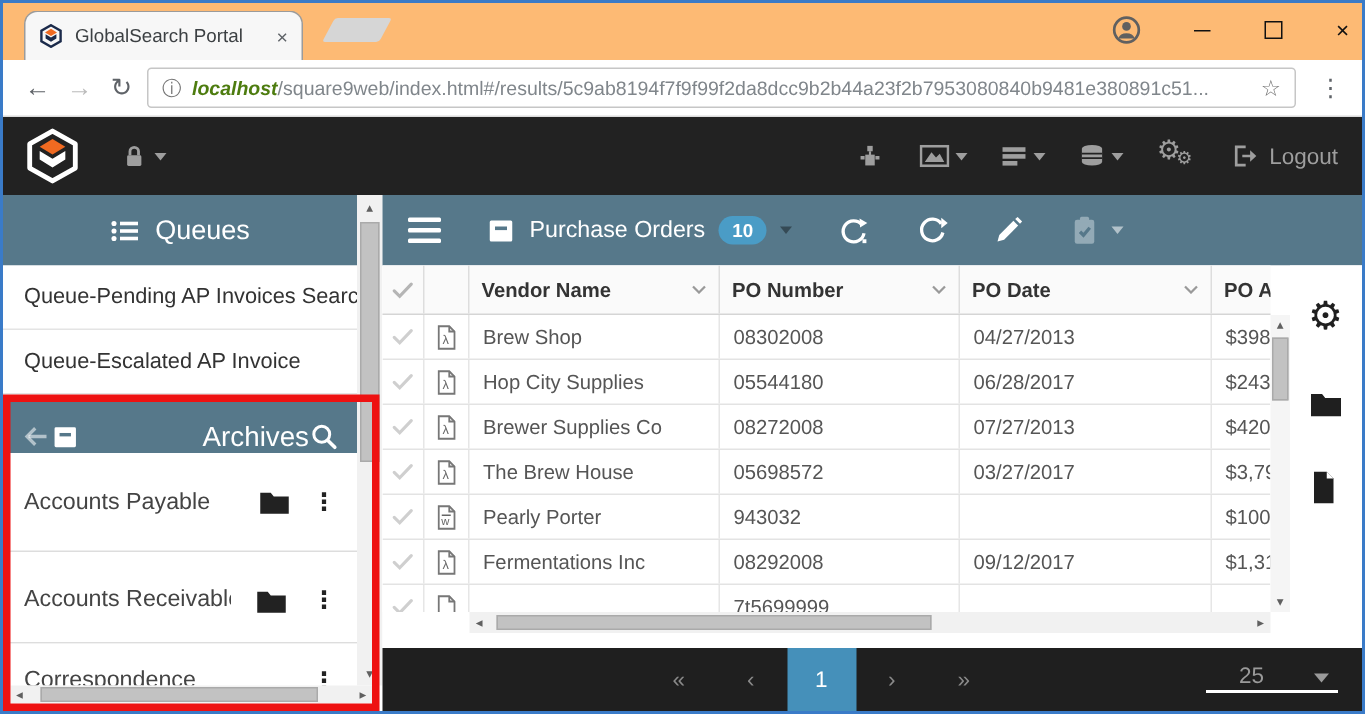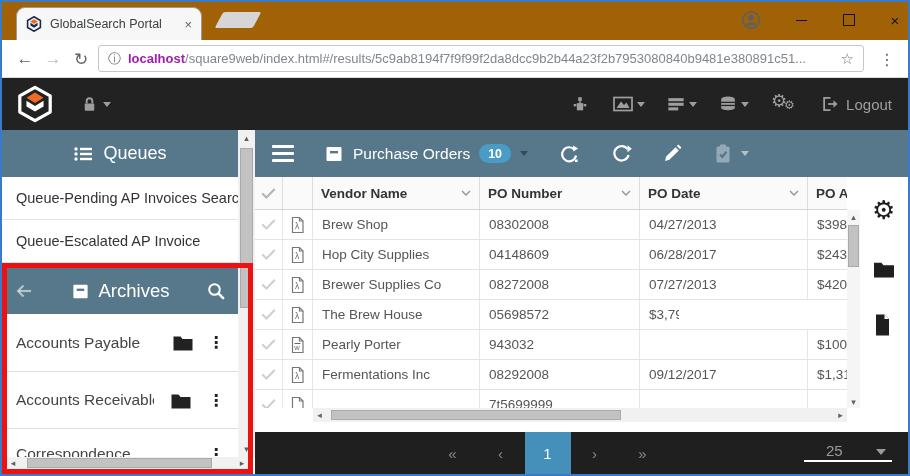--- a/index.html
+++ b/index.html
@@ -1,57 +1,57 @@
 <!DOCTYPE html>
 <html><head>
 <meta charset="utf-8">
 <style>
   html,body{margin:0;padding:0;background:#e9e9e9;}
   .window{position:relative;width:910px;height:476px;box-sizing:border-box;border:2px solid #3a7bc8;
     background:#fff;font-family:"Liberation Sans","DejaVu Sans",sans-serif;overflow:hidden;}
   .abs{position:absolute;}
   
-  .titlebar{left:0;top:0;width:906px;height:38px;background:#a16207;}
+  .titlebar{left:0;top:0;width:906px;height:38px;background:#fdba74;}
   .tab{left:14px;top:5px;width:186px;height:33px;background:#f7f7f7;border:1px solid #9b9b9b;border-bottom:none;
     border-radius:9px 9px 0 0;display:flex;align-items:center;gap:8px;padding:0 9px;box-sizing:border-box;}
   .tab-title{flex:1;font-size:12.5px;color:#3c4043;white-space:nowrap;overflow:hidden;}
   .tab-close{font-size:13px;color:#5f6368;line-height:1;}
   .newtab{left:217px;top:10px;width:38px;height:16px;background:#d6d6d6;transform:skewX(-28deg);border-radius:2px;}
   .winbtn{top:0;height:36px;width:34px;display:flex;align-items:center;justify-content:center;color:#111;}
   .minbar{width:11px;height:0;border-bottom:1.6px solid #111;}
   .maxbox{width:10px;height:10px;border:1.4px solid #111;}
   .closex{font-size:15px;}
   
   .chromebar{left:0;top:38px;width:906px;height:38px;background:#fff;border-bottom:1px solid #dcdcdc;box-sizing:border-box;}
   .navglyph{top:7px;width:26px;height:24px;display:flex;align-items:center;justify-content:center;font-size:17px;color:#5f6368;}
   .omnibox{left:96px;top:5px;width:766px;height:27px;border:1px solid #c6c6c6;border-radius:3px;background:#fff;
     display:flex;align-items:center;gap:7px;padding:0 9px;box-sizing:border-box;}
   .urltext{flex:1;font-size:13px;color:#80868b;white-space:nowrap;overflow:hidden;}
-  .urlhost{color:#a21caf;}
+  .urlhost{color:#4d7c0f;font-style:italic;}
   
   .navbar{left:0;top:76px;width:906px;height:52px;background:#222;display:flex;align-items:center;}
   .nav-ico{color:#9e9e9e;display:flex;align-items:center;gap:4px;}
   .caret{width:0;height:0;border-left:4px solid transparent;border-right:4px solid transparent;border-top:5px solid #9e9e9e;}
   .logout{display:flex;align-items:center;gap:7px;color:#9e9e9e;font-size:15px;}
   
   .teal{background:#56788a;}
   .sb-header{left:0;top:128px;width:236px;height:47px;display:flex;align-items:center;justify-content:center;gap:10px;
     color:#fff;font-size:18px;}
   .main-toolbar{left:253px;top:128px;width:653px;height:47px;display:flex;align-items:center;gap:30px;
     padding-left:17px;box-sizing:border-box;color:#fff;}
   .hamburger span{display:block;width:22px;height:3px;background:#fff;border-radius:1px;margin:4px 0;}
   .tb-group{display:flex;align-items:center;gap:9px;font-size:15.5px;}
   .badge{background:#4a9cc6;color:#fff;font-size:12.5px;font-weight:bold;padding:2.5px 9px;border-radius:10px;}
   .caret-dk{width:0;height:0;border-left:4.5px solid transparent;border-right:4.5px solid transparent;border-top:5.5px solid rgba(0,0,0,.38);}
   .caret-lt{width:0;height:0;border-left:4.5px solid transparent;border-right:4.5px solid transparent;border-top:5.5px solid rgba(255,255,255,.55);}
   
   .queue-item{left:0;width:236px;height:43px;background:#fff;border-bottom:1px solid #e4e4e4;display:flex;
     align-items:center;padding:0 14px;box-sizing:border-box;font-size:14.5px;color:#333;white-space:nowrap;overflow:hidden;}
   .arch-header{left:0;top:266px;width:236px;height:46px;display:flex;align-items:center;padding:0 12px;box-sizing:border-box;color:#fff;}
-  .arch-title{display:flex;align-items:center;gap:9px;font-size:18.5px;flex:1;justify-content:center;}
+  .arch-title{display:flex;align-items:center;gap:9px;font-size:18.5px;flex:1;justify-content:space-between;}
   .arch-item{left:0;width:236px;background:#fff;border-bottom:1px solid #ddd;display:flex;align-items:center;
     padding:0 14px;box-sizing:border-box;font-size:15.5px;color:#444;gap:16px;}
   .arch-label{flex:1;white-space:nowrap;overflow:hidden;}
   .kebab{font-size:16px;font-weight:bold;color:#222;letter-spacing:0;}
   .redbox{left:0;top:261px;width:251px;height:211px;border:5px solid #ee1111;box-sizing:border-box;z-index:60;pointer-events:none;}
   
   .sbar{background:#f1f1f1;}
   .sb-arrow{color:#606060;font-size:9px;display:flex;align-items:center;justify-content:center;}
   .thumb{background:#c2c2c2;border:1px solid #aaa;box-sizing:border-box;}
   
@@ -217,21 +217,21 @@
         <rect x="6" y="7" width="8" height="2.4" fill="#56788a"></rect>
       </svg>
       <span>Archives</span>
     </span>
     <svg width="20" height="20" viewBox="0 0 20 20">
       <circle cx="8.5" cy="8.5" r="5.3" fill="none" stroke="#fff" stroke-width="2"></circle>
       <line x1="12.6" y1="12.6" x2="17.2" y2="17.2" stroke="#fff" stroke-width="2.4" stroke-linecap="round"></line>
     </svg>
   </div>
 
-  <div class="abs arch-item" style="top:312px;height:58px;gap:14px;">
+  <div class="abs arch-item" style="top:300px;height:66px;gap:14px;">
     <span class="arch-label">Accounts Payable</span>
     <svg width="22" height="19" viewBox="0 0 22 19">
       <path d="M1.5 3.5 h7 l2 2.5 h10 v11.5 h-19 z" fill="#222"></path>
     </svg>
     <span class="kebab">⋮</span>
   </div>
   <div class="abs arch-item" style="top:370px;height:57px;">
     <span class="arch-label">Accounts Receivable</span>
     <svg width="22" height="19" viewBox="0 0 22 19">
       <path d="M1.5 3.5 h7 l2 2.5 h10 v11.5 h-19 z" fill="#222"></path>
@@ -357,21 +357,21 @@
           </svg>
         </div>
       <div class="tcell c-icon">
           <svg width="15" height="18" viewBox="0 0 15 18">
             <path d="M2.5 1.5 h7 l3.5 3.5 v11.5 h-10.5 z" fill="#fff" stroke="#777" stroke-width="1.2"></path>
             <path d="M9.5 1.5 v3.5 h3.5" fill="none" stroke="#777" stroke-width="1.2"></path>
             <text x="5" y="13" font-size="8.5" fill="#666">λ</text>
           </svg>
         </div>
       <div class="tcell c-vendor">Hop City Supplies</div>
-      <div class="tcell c-ponum">04148609</div>
+      <div class="tcell c-ponum">05544180</div>
       <div class="tcell c-podate">06/28/2017</div>
       <div class="tcell c-amount">$243.</div>
     </div>
 
     <div class="trow">
       <div class="tcell c-check">
           <svg width="15" height="13" viewBox="0 0 18 16">
             <polyline points="2,8.5 6.5,13 16,3" fill="none" stroke="#cfcfcf" stroke-width="2.6" stroke-linecap="round"></polyline>
           </svg>
         </div>
@@ -396,20 +396,21 @@
         </div>
       <div class="tcell c-icon">
           <svg width="15" height="18" viewBox="0 0 15 18">
             <path d="M2.5 1.5 h7 l3.5 3.5 v11.5 h-10.5 z" fill="#fff" stroke="#777" stroke-width="1.2"></path>
             <path d="M9.5 1.5 v3.5 h3.5" fill="none" stroke="#777" stroke-width="1.2"></path>
             <text x="5" y="13" font-size="8.5" fill="#666">λ</text>
           </svg>
         </div>
       <div class="tcell c-vendor">The Brew House</div>
       <div class="tcell c-ponum">05698572</div>
+      <div class="tcell c-podate">03/27/2017</div>
       <div class="tcell c-amount">$3,79</div>
     </div>
 
     <div class="trow">
       <div class="tcell c-check">
           <svg width="15" height="13" viewBox="0 0 18 16">
             <polyline points="2,8.5 6.5,13 16,3" fill="none" stroke="#cfcfcf" stroke-width="2.6" stroke-linecap="round"></polyline>
           </svg>
         </div>
       <div class="tcell c-icon">

